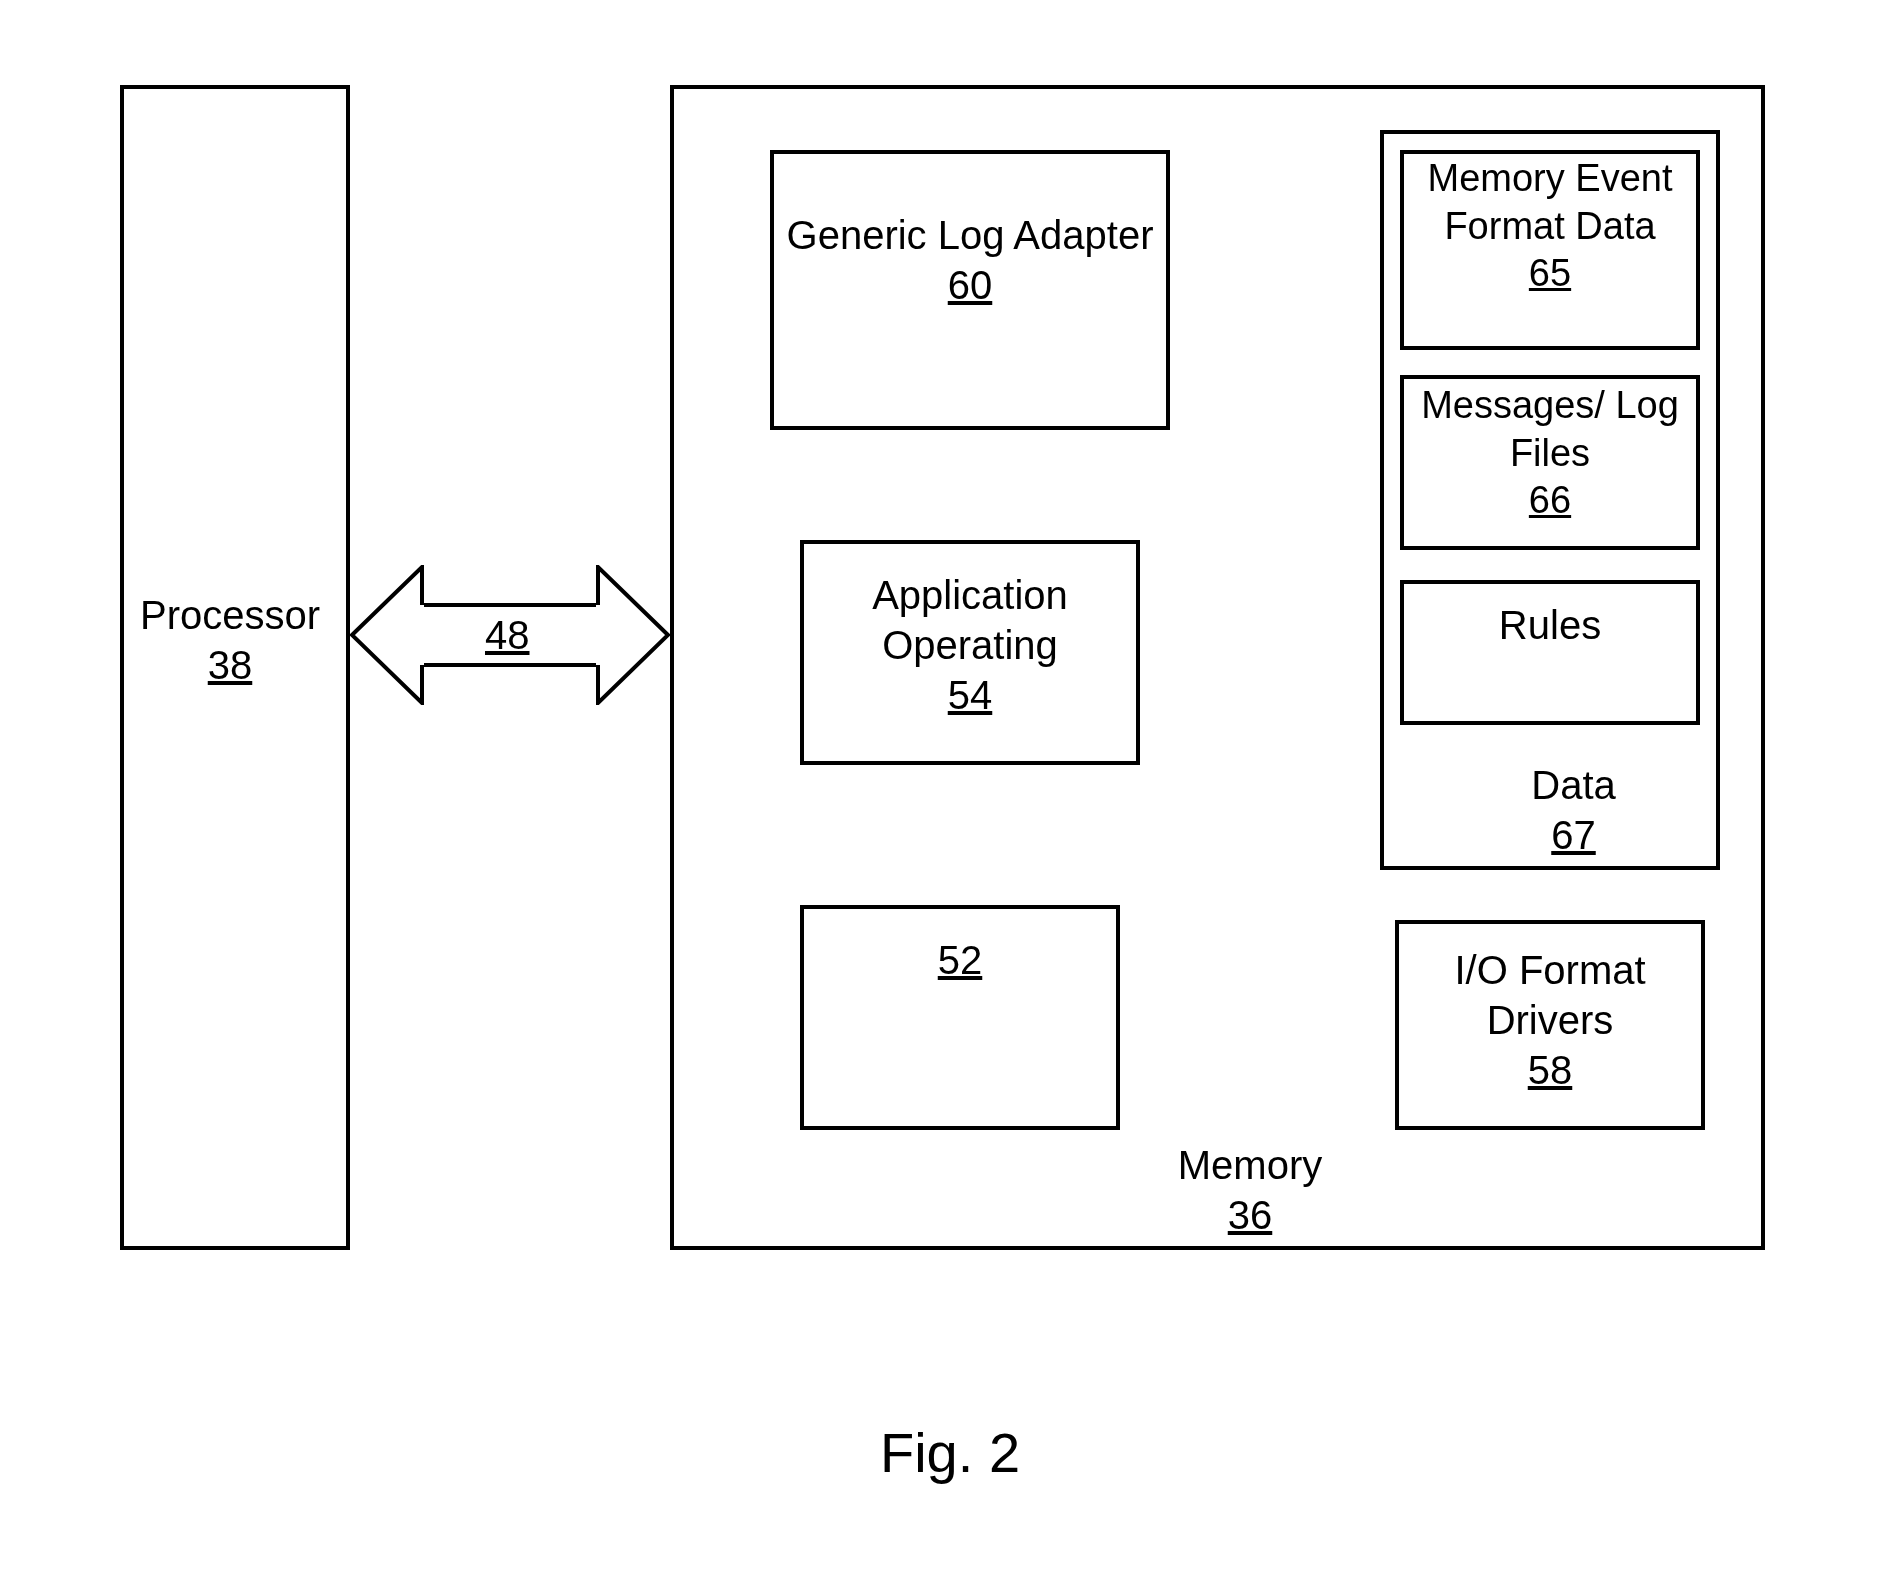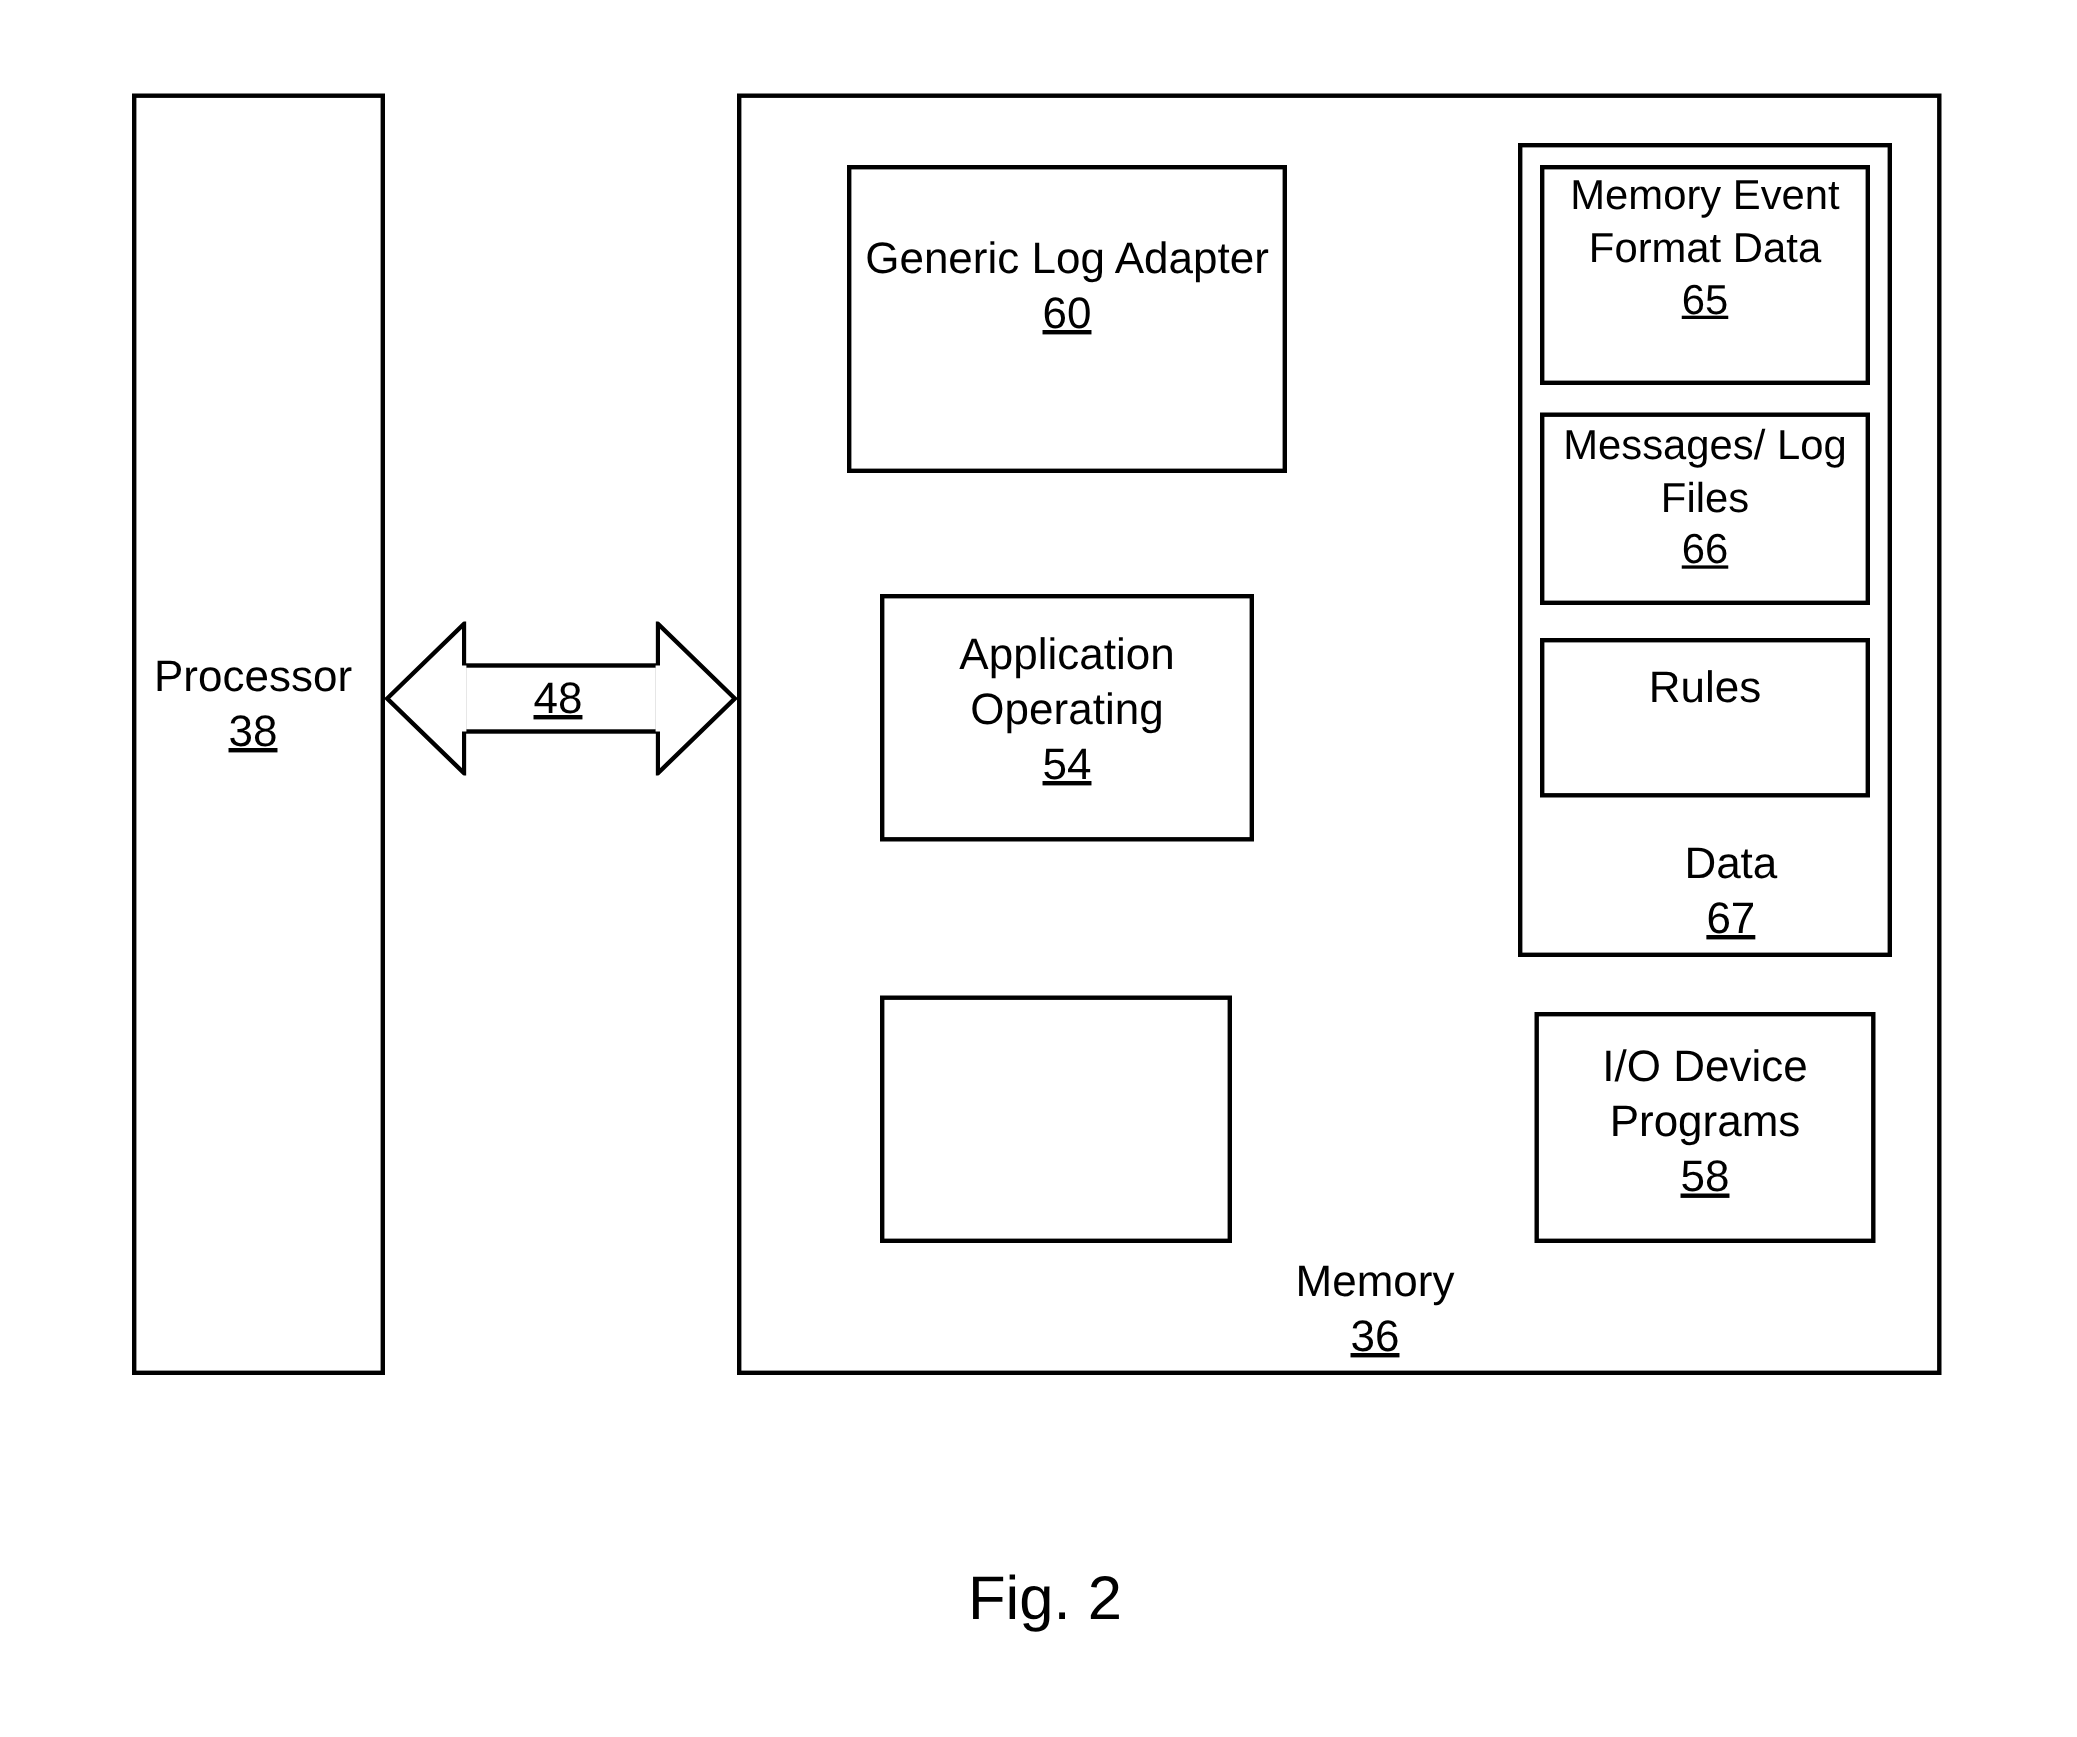--- a/index.html
+++ b/index.html
@@ -93,20 +93,21 @@
   </div>
 
   <div class="box" style="left:800px; top:540px; width:340px; height:225px;"></div>
   <div class="label-block" style="left:800px; top:570px; width:340px;">
     <div>Application Operating</div>
     <div class="ref">54</div>
   </div>
 
   <div class="box" style="left:800px; top:905px; width:320px; height:225px;"></div>
   <div class="label-block" style="left:800px; top:935px; width:320px;">
+    <div class="ref">52</div>
   </div>
 
   <div class="box" style="left:1380px; top:130px; width:340px; height:740px;"></div>
   <div class="label-block" style="left:1380px; top:760px; width:387px;">
     <div>Data</div>
     <div class="ref">67</div>
   </div>
 
   <div class="box" style="left:1400px; top:150px; width:300px; height:200px;"></div>
   <div class="label-block" style="left:1400px; top:155px; width:300px; font-size:38px;">
@@ -120,19 +121,19 @@
     <div class="ref">66</div>
   </div>
 
   <div class="box" style="left:1400px; top:580px; width:300px; height:145px;"></div>
   <div class="label-block" style="left:1400px; top:600px; width:300px;">
     <div>Rules</div>
   </div>
 
   <div class="box" style="left:1395px; top:920px; width:310px; height:210px;"></div>
   <div class="label-block" style="left:1395px; top:945px; width:310px;">
-    <div>I/O Device Programs</div>
+    <div>I/O Format Drivers</div>
     <div class="ref">58</div>
   </div>
 
   <div class="fig-label" style="left:820px; top:1420px; width:260px;">Fig. 2</div>
 
 </div>
 
 </body></html>

